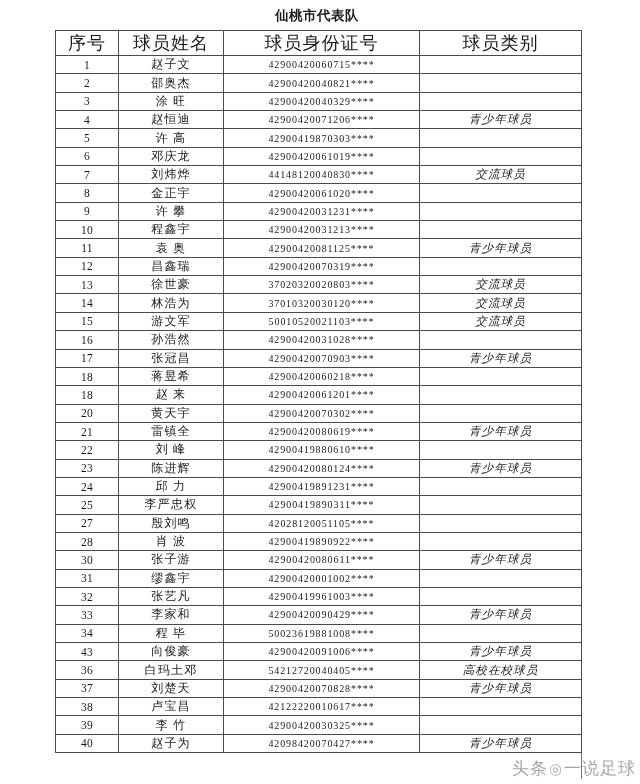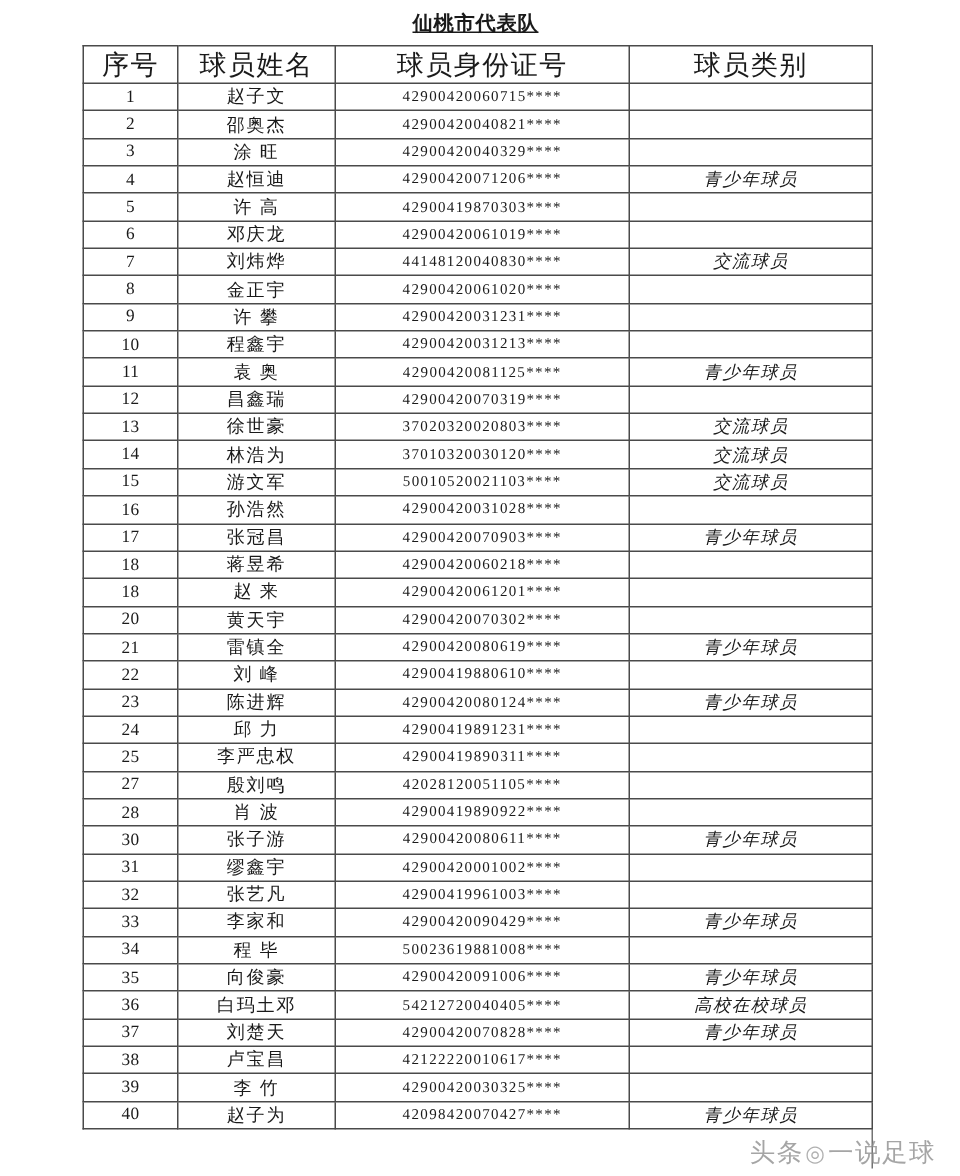--- a/index.html
+++ b/index.html
@@ -30,21 +30,20 @@
     left: 55px;
     top: 8px;
     width: 524px;
     text-align: center;
     font-size: 13.5px;
     font-weight: bold;
     letter-spacing: 0.5px;
     line-height: 16px;
     white-space: nowrap;
     font-family: "Liberation Serif", "DejaVu Serif", serif;
-    text-decoration: underline;
   }
 
   
   .roster-wrap {
     position: absolute;
     left: 55px;
     top: 30px;
     width: 526px;
   }
 
@@ -110,21 +109,21 @@
     top: 30px;
     width: 1px;
     height: 78px;
     background: #5a5a5a;
     opacity: .55;
   }
 
   
   .watermark {
     position: absolute;
-    right: 16px;
+    right: 4px;
     bottom: 4px;
     font-size: 17px;
     color: #8d8d8d;
     opacity: .78;
     letter-spacing: 1px;
     white-space: nowrap;
     font-family: "Liberation Serif", "DejaVu Serif", serif;
     pointer-events: none;
   }
   .watermark .wm-logo {
@@ -347,21 +346,21 @@
             <td class="idno">42900420090429****</td>
             <td class="cat">青少年球员</td>
           </tr>
           <tr>
             <td class="idx">34</td>
             <td class="name">程 毕</td>
             <td class="idno">50023619881008****</td>
             <td class="cat"></td>
           </tr>
           <tr>
-            <td class="idx">35</td>
+            <td class="idx">43</td>
             <td class="name">向俊豪</td>
             <td class="idno">42900420091006****</td>
             <td class="cat">青少年球员</td>
           </tr>
           <tr>
             <td class="idx">36</td>
             <td class="name">白玛土邓</td>
             <td class="idno">54212720040405****</td>
             <td class="cat">高校在校球员</td>
           </tr>

